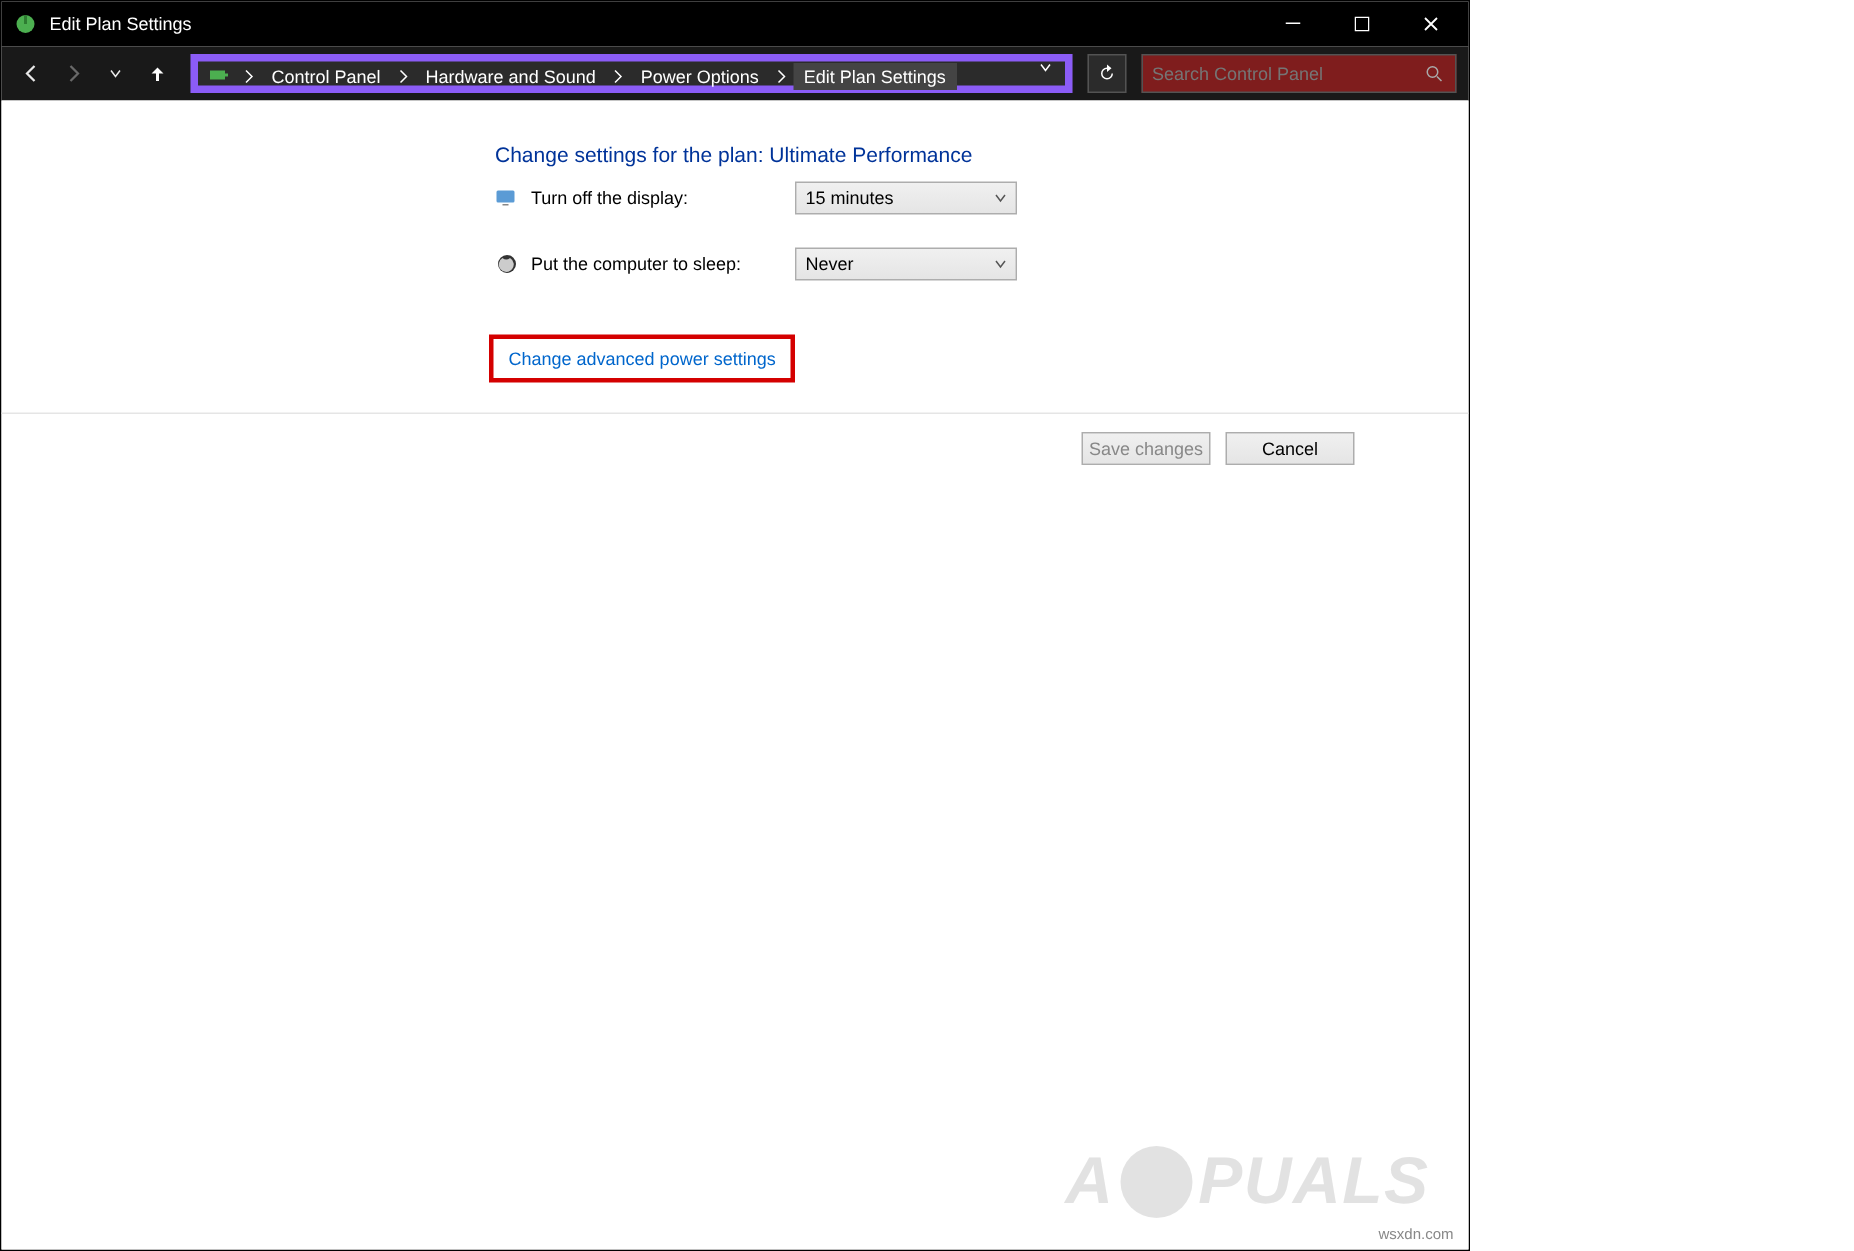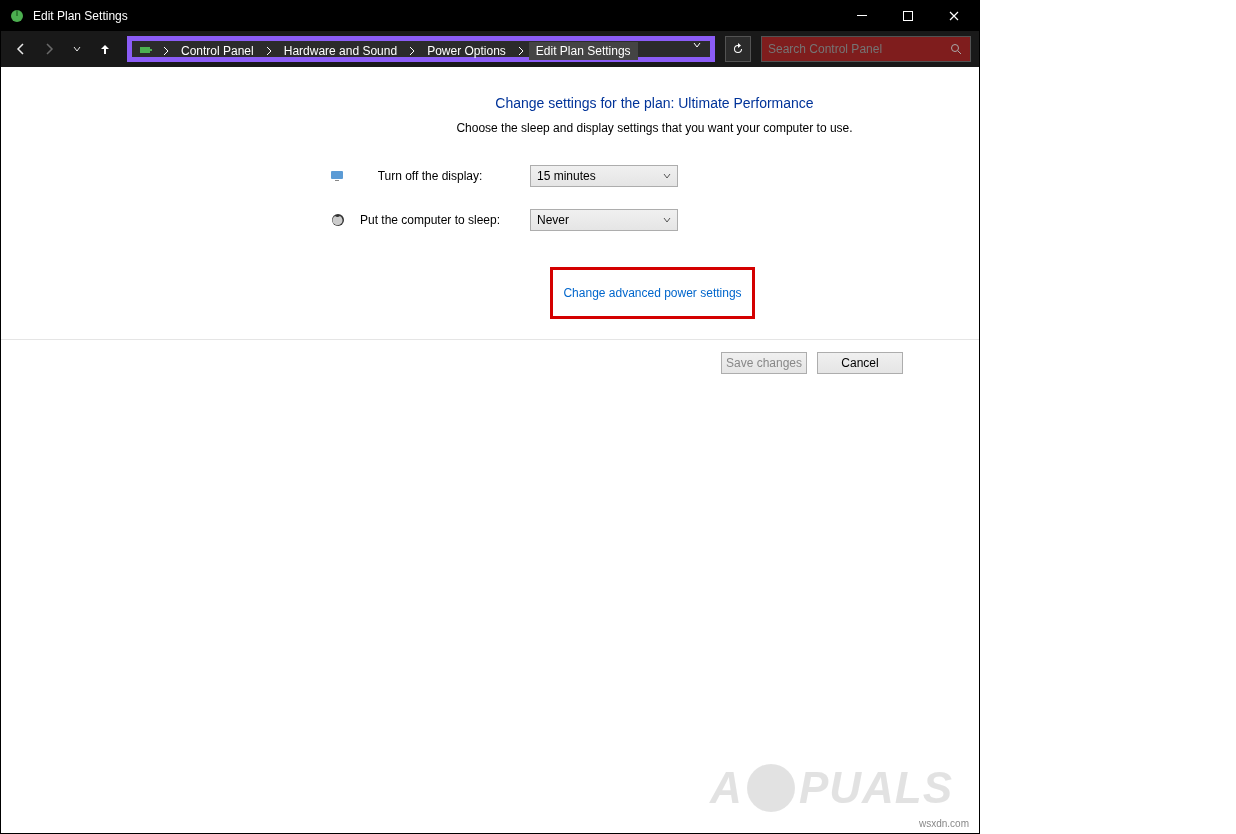--- a/index.html
+++ b/index.html
@@ -25,30 +25,30 @@
     .crumb.active { background: #444; }
     .crumb-sep { display:flex; align-items:center; padding:0 3px; }
     .addr-tail { flex: 1; }
     .addr-drop { width: 26px; display: flex; align-items: center; justify-content: center; }
     .refresh-btn { width: 26px; height: 26px; display: flex; align-items: center; justify-content: center; border: 1px solid #535353; background:#2b2b2b; margin-right:6px;}
     .searchbox { width: 210px; height: 26px; background: #7f1d1d; border: 1px solid #535353; display: flex; align-items: center; padding: 0 6px; }
     .searchbox input { flex: 1; background: transparent; border: none; outline: none; color: #aaa; font-size: 12px; }
     .searchbox .sicon { width: 16px; display:flex; align-items:center; justify-content:center;}
 
     
-    .content { flex: 1; background: #fff; position: relative; text-align: center; }
+    .content { flex: 1; background: #fff; position: relative; }
     .inner { padding: 28px 0 0 329px; }
     .page-title { color: #003399; font-size: 14px; font-weight: normal; margin-bottom: 10px; }
     .page-sub { color: #000; font-size: 12px; margin-bottom: 30px; }
     .setting-row { display: flex; align-items: center; margin-bottom: 22px; }
     .row-icon { width: 16px; height: 16px; margin-right: 8px; display:flex; align-items:center; justify-content:center;}
     .row-label { width: 152px; font-size: 12px; }
     .combo { width: 148px; height: 22px; border: 1px solid #adadad; background: linear-gradient(#f0f0f0,#e5e5e5); display: flex; align-items: center; padding: 0 6px; font-size: 12px; position: relative; margin-left: 24px; }
     .combo .cd { position:absolute; right:6px; top:50%; transform:translateY(-50%);}
-    .link-box { display:inline-block; border: 3px solid #d40000; padding: 16px 10px; margin-top: 14px; margin-left: -4px;}
+    .link-box { display:inline-block; border: 3px solid #d40000; padding: 6px 10px; margin-top: 14px; margin-left: -4px;}
     .link-box a { color: #0066cc; font-size: 12px; text-decoration: none; }
 
     .divider { height:1px; background:#e5e5e5; margin-top:20px;}
     .button-row { display: flex; justify-content: flex-start; gap: 10px; padding: 12px 0 0 720px; }
     .wbtn { width: 86px; height: 22px; border: 1px solid #adadad; background: linear-gradient(#f0f0f0,#e5e5e5); font-size: 12px; display:flex; align-items:center; justify-content:center;}
     .wbtn.disabled { color: #888; }
 
     
     .watermark { position: absolute; right: 26px; bottom: 20px; font-size: 44px; font-weight: 700; color: #ccc; letter-spacing: 1px; display:flex; align-items:center; opacity:0.55; font-style:italic;}
     .watermark .face { width:48px; height:48px; border-radius:50%; background:#ccc; margin:0 4px; position:relative; display:inline-block;}
@@ -163,21 +163,20 @@
             <circle cx="5" cy="5" r="3.5" stroke="#aaa" fill="none"></circle>
             <line x1="8" y1="8" x2="11" y2="11" stroke="#aaa"></line>
           </svg>
       </span>
     </div>
   </div>
 
   <div class="content">
     <div class="inner">
       <h1 class="page-title">Change settings for the plan: Ultimate Performance</h1>
-      <div class="page-sub">Choose the sleep and display settings that you want your computer to use.</div>
 
       <div class="setting-row">
         <span class="row-icon">
           <svg width="16" height="16" viewBox="0 0 16 16">
               <rect x="1" y="3" width="12" height="8" rx="1" fill="#5b9bd5"></rect>
               <rect x="5" y="12" width="4" height="1" fill="#888"></rect>
             </svg>
         </span>
         <span class="row-label">Turn off the display:</span>
         <div class="combo">

